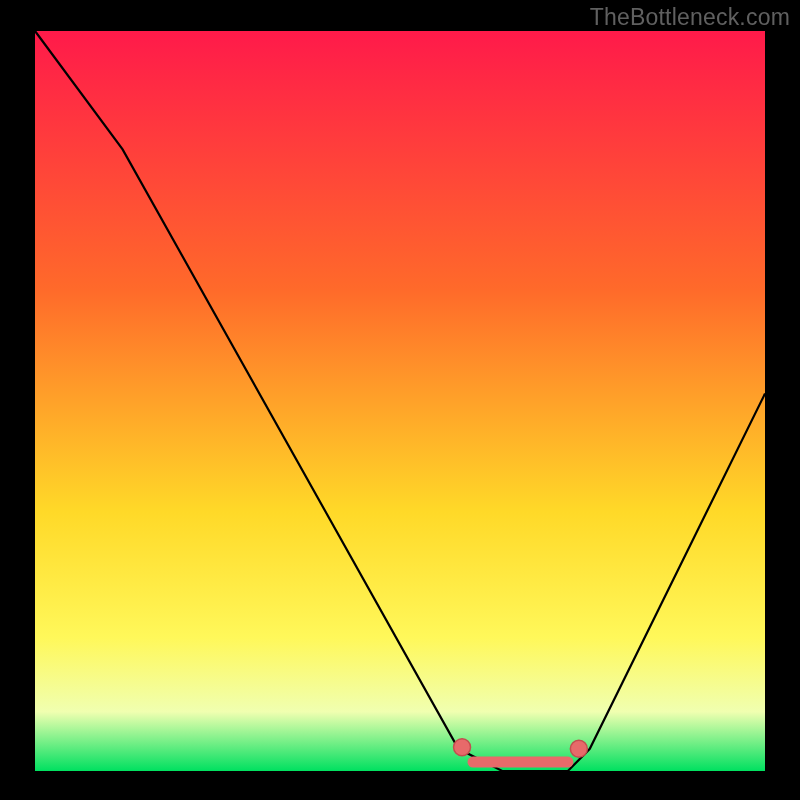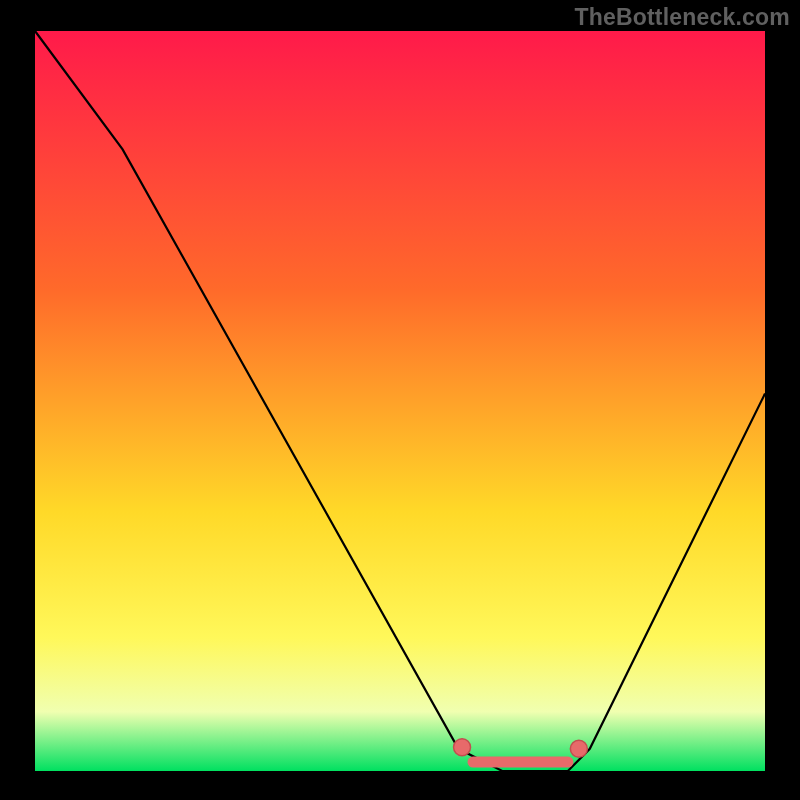--- a/index.html
+++ b/index.html
@@ -15,21 +15,21 @@
     position: relative;
     width: 800px;
     height: 800px;
     background: #000;
   }
   .watermark {
     position: absolute;
     top: 4px;
     right: 10px;
     font-size: 23px;
-    font-weight: bold;
+    font-weight: normal;
     color: #606060;
     letter-spacing: 0.2px;
     z-index: 50;
   }
   svg {
     display: block;
   }
 </style>
 </head>
 <body>

